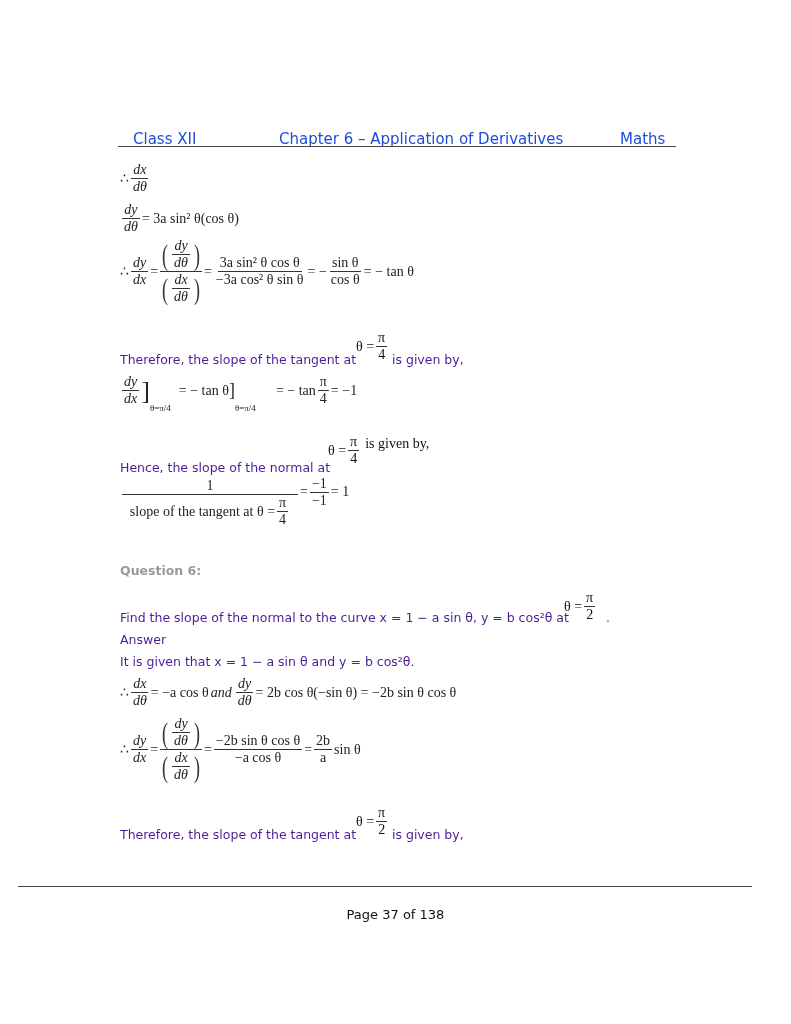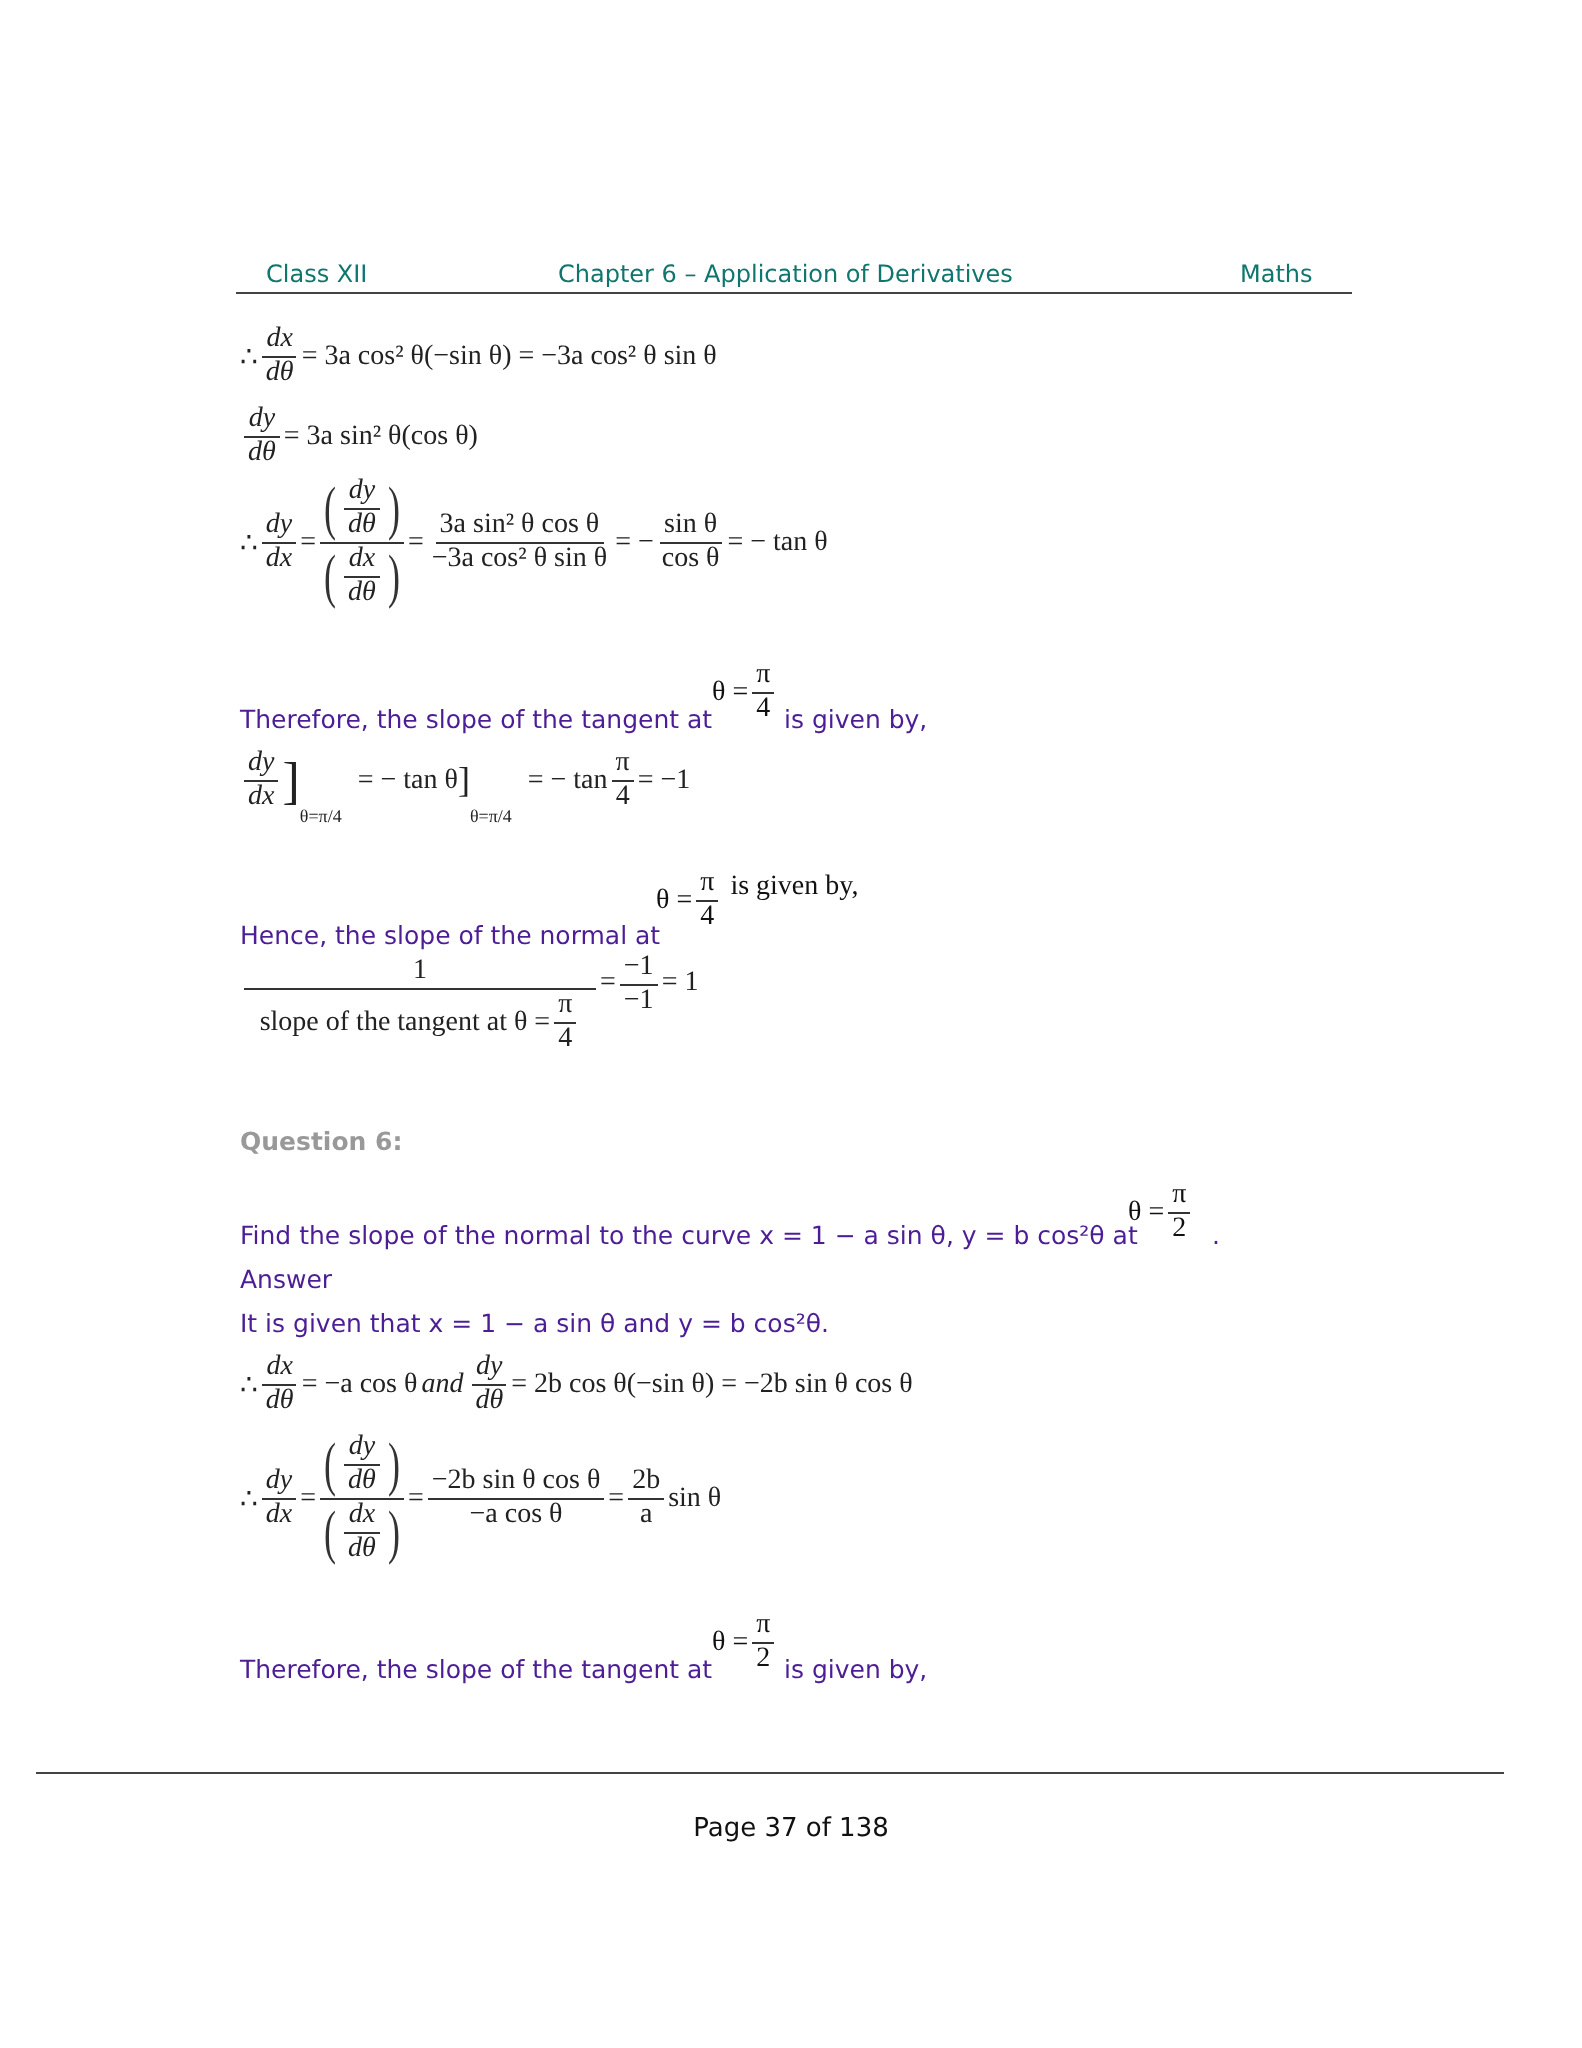--- a/index.html
+++ b/index.html
@@ -1,18 +1,18 @@
 <!DOCTYPE html>
 <html><head>
 <meta charset="utf-8">
 <style>
   html, body { margin:0; padding:0; background:#ffffff; }
   body { width:791px; height:1024px; position:relative; overflow:hidden; font-family:"DejaVu Sans", sans-serif; color:#111; }
   .abs { position:absolute; }
-  .hdr { top:130px; font-size:12px; color:#0f766e; }
+  .hdr { top:130px; font-size:15px; color:#1d4ed8; }
   .hdr-rule { left:118px; width:558px; top:146px; height:0; border-top:1.5px solid #444; }
   .foot-rule { left:18px; width:734px; top:886px; height:0; border-top:1.5px solid #444; }
   .foot { top:907px; left:0; width:791px; text-align:center; font-weight:normal; font-size:13px; font-family:"DejaVu Sans", sans-serif; }
   .txt { font-size:12.5px; color:#4c1d95; white-space:nowrap; }
   .q { font-size:12.5px; color:#999; font-weight:bold; }
   .m { font-family:"Liberation Serif", serif; font-size:14px; color:#222; white-space:nowrap; display:flex; align-items:center; }
   .m i { font-style:italic; }
   .frac { display:inline-flex; flex-direction:column; align-items:center; vertical-align:middle; margin:0 2px; }
   .frac > span { padding:0 2px; line-height:1.15; }
   .frac > span.num { border-bottom:1px solid #333; }
@@ -29,21 +29,20 @@
 <div class="abs hdr" style="left:279px;">Chapter 6 – Application of Derivatives</div>
 <div class="abs hdr" style="left:620px;">Maths</div>
 <div class="abs hdr-rule"></div>
 
 <div class="abs m" style="left:120px; top:162px;">
   <span>∴</span>
   <span class="frac">
       <span class="num"><i>dx</i></span>
       <span><i>dθ</i></span>
     </span>
-  <span>= 3a cos² θ(−sin θ) = −3a cos² θ sin θ</span>
 </div>
 
 <div class="abs m" style="left:120px; top:202px;">
   <span class="frac">
       <span class="num"><i>dy</i></span>
       <span><i>dθ</i></span>
     </span>
   <span>= 3a sin² θ(cos θ)</span>
 </div>
 
@@ -98,21 +97,21 @@
 <div class="abs m" style="left:120px; top:374px;">
   <span class="frac">
       <span class="num"><i>dy</i></span>
       <span><i>dx</i></span>
     </span>
   <span style="font-size:26px; font-weight:100;">]</span>
   <span class="sub-eval">θ=π/4</span>
   <span style="margin-left:8px;">= − tan θ</span>
   <span style="font-size:18px;">]</span>
   <span class="sub-eval">θ=π/4</span>
-  <span style="margin-left:8px;">= − tan</span>
+  <span style="margin-left:20px;">= − tan</span>
   <span class="frac">
       <span class="num">π</span>
       <span>4</span>
     </span>
   <span>= −1</span>
 </div>
 
 <div class="abs txt" style="left:120px; top:460px;">Hence, the slope of the normal at</div>
 <div class="abs theta-frac" style="left:328px; top:434px;">
   <span>θ =</span>

